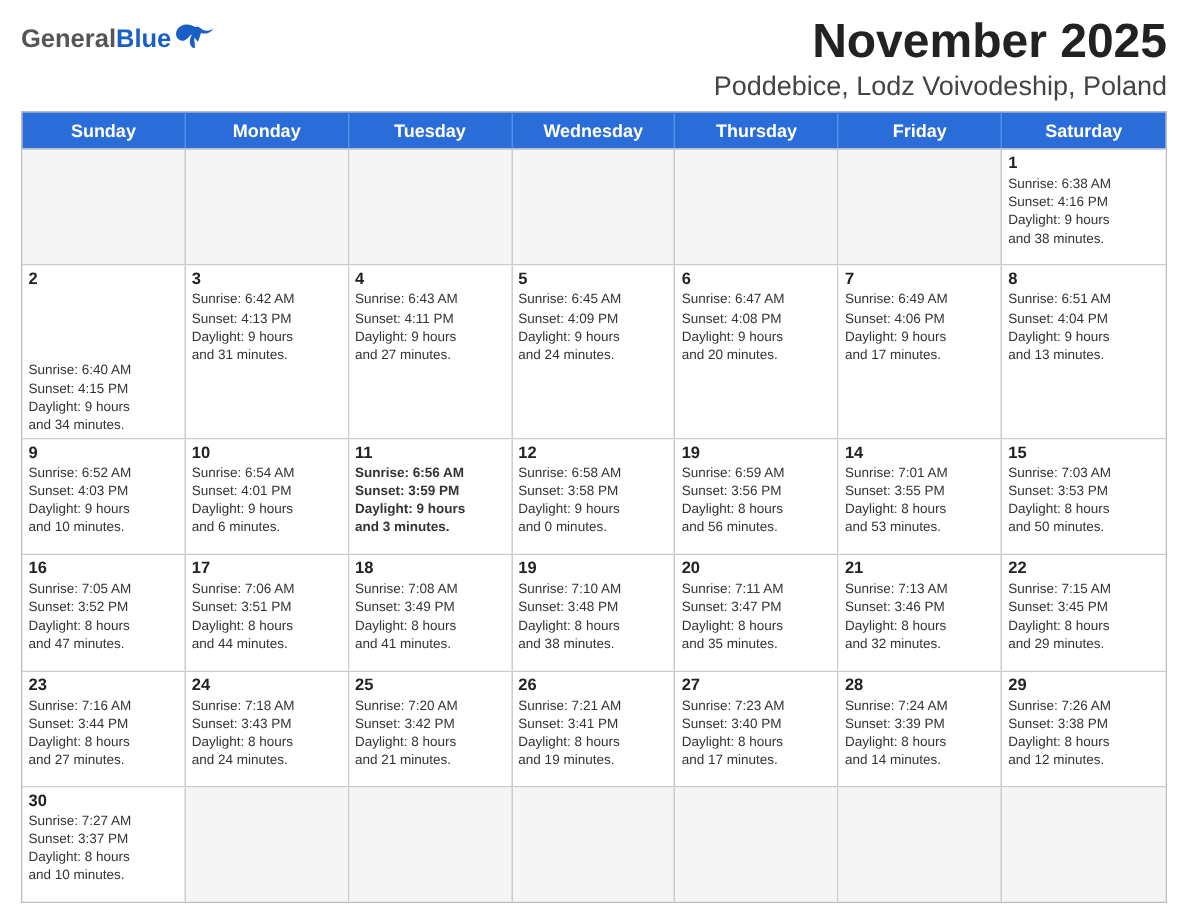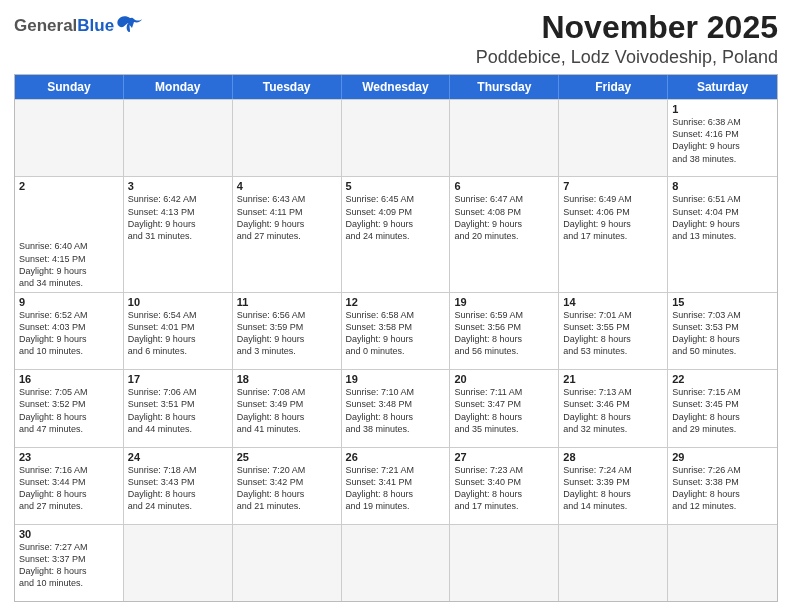--- a/index.html
+++ b/index.html
@@ -226,21 +226,21 @@
           </div>
           <div class="cal-cell">
             <span class="day-num">10</span>
             <div class="day-info" style="white-space: pre-line;">Sunrise: 6:54 AM
 Sunset: 4:01 PM
 Daylight: 9 hours
 and 6 minutes.</div>
           </div>
           <div class="cal-cell">
             <span class="day-num">11</span>
-            <div class="day-info" style="white-space: pre-line;">Sunrise: 6:56 AM
+            <div class="day-info" style="white-space: pre-line; font-weight: bold;">Sunrise: 6:56 AM
 Sunset: 3:59 PM
 Daylight: 9 hours
 and 3 minutes.</div>
           </div>
           <div class="cal-cell">
             <span class="day-num">12</span>
             <div class="day-info" style="white-space: pre-line;">Sunrise: 6:58 AM
 Sunset: 3:58 PM
 Daylight: 9 hours
 and 0 minutes.</div>

